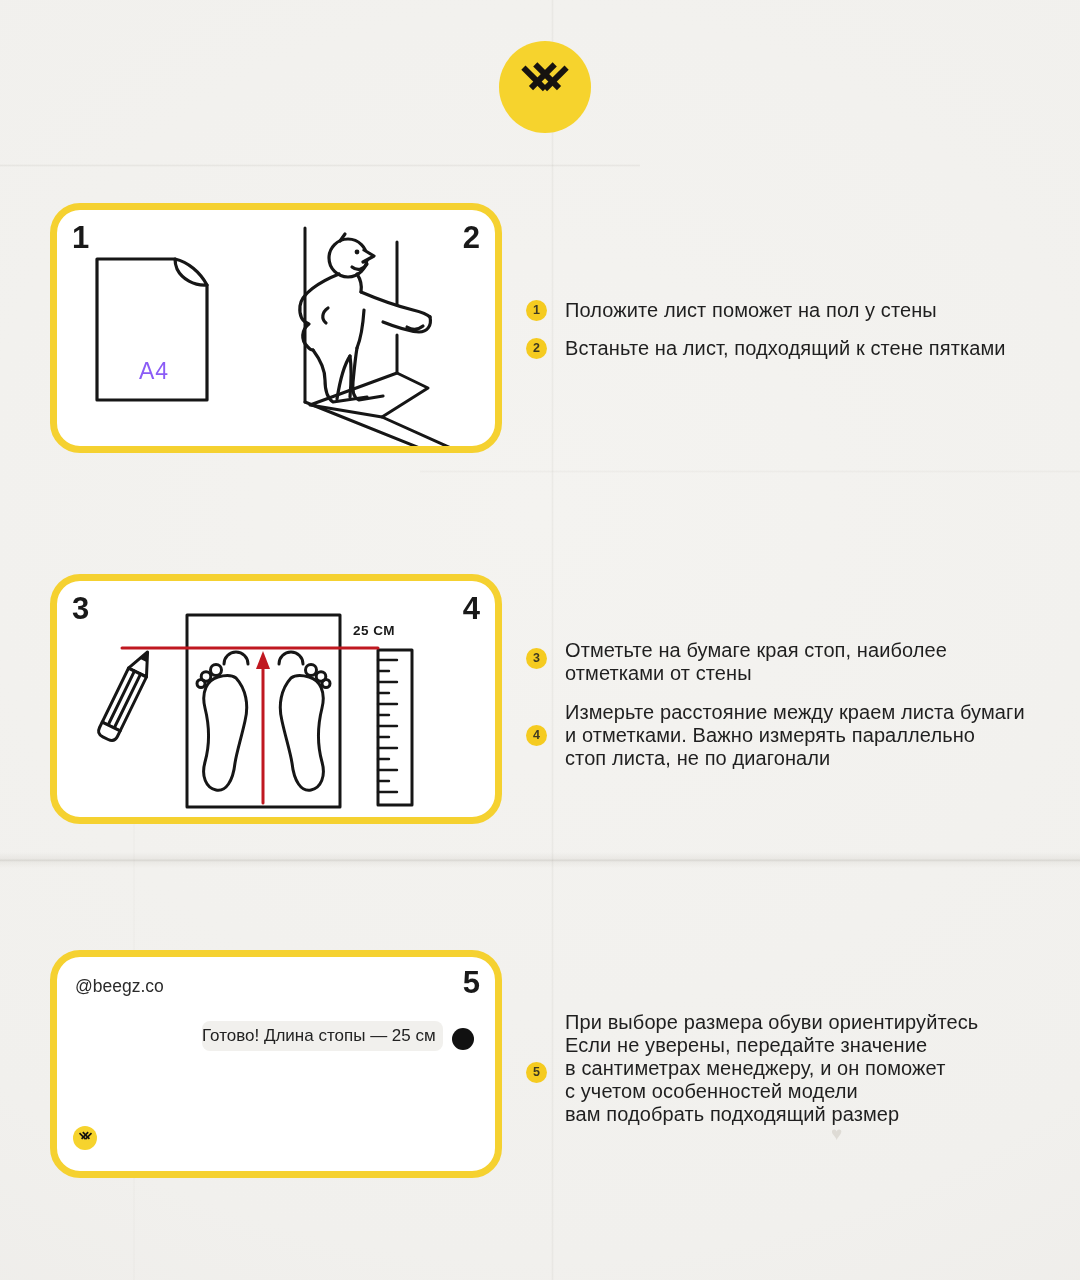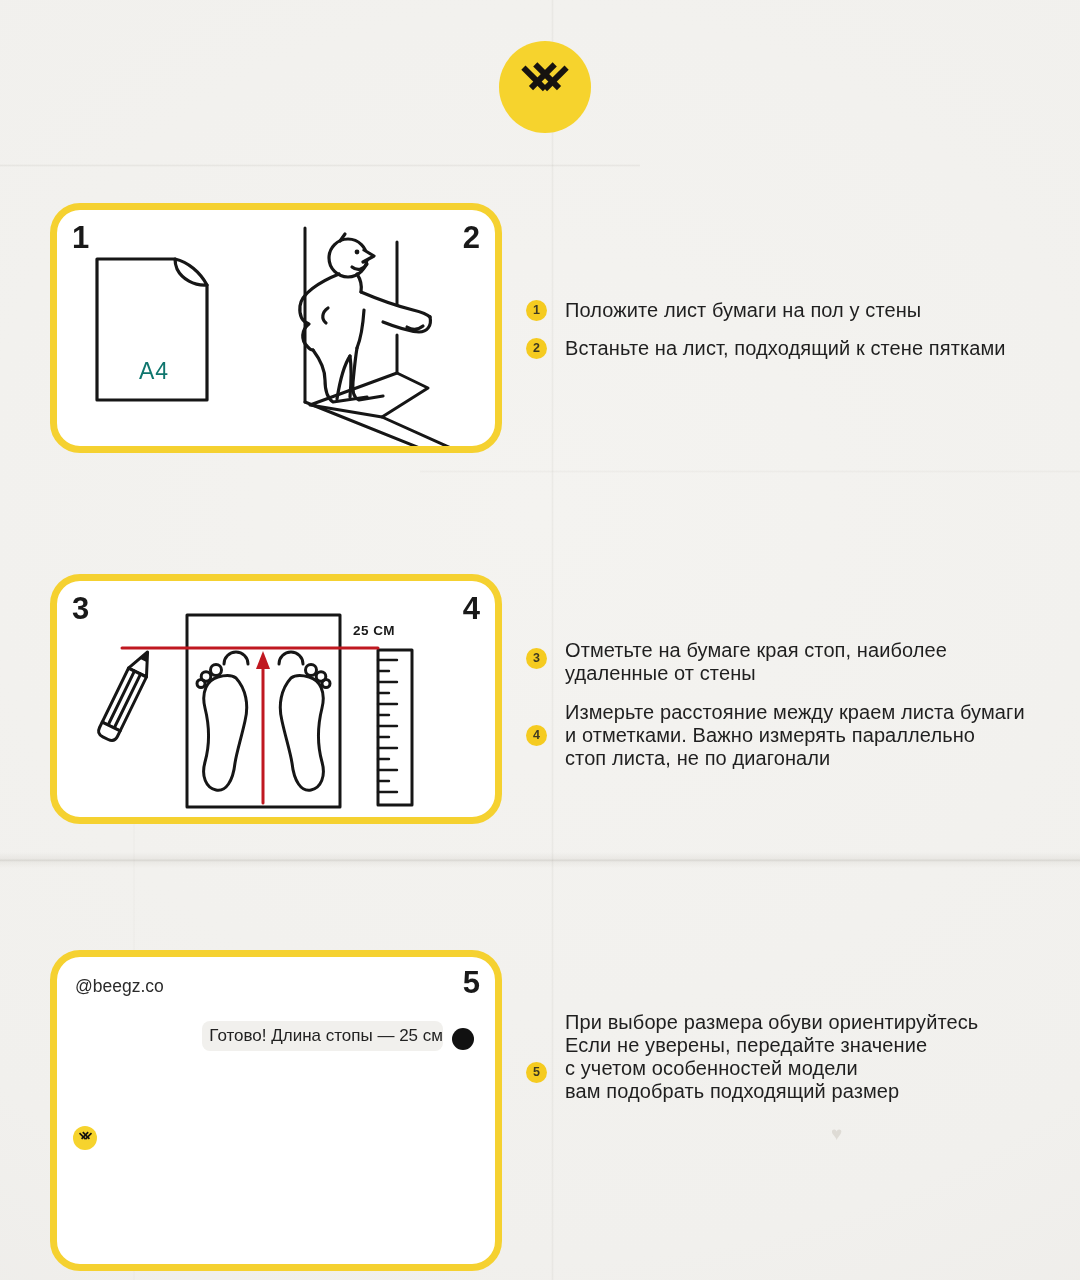--- a/index.html
+++ b/index.html
@@ -19,42 +19,42 @@
   #cr-h3{left:420px;top:470px;width:660px;height:3px;
          background:linear-gradient(180deg,transparent,rgba(120,114,102,.05),transparent);}
 
   .logo-circle{left:499px;top:41px;width:92px;height:92px;border-radius:50%;
                background:#F6D32D;display:flex;align-items:center;justify-content:center;}
 
   .panel{position:absolute;left:50px;width:452px;background:#ffffff;
          border:7px solid #F5D130;border-radius:30px;box-sizing:border-box;overflow:hidden;}
   #panel1{top:203px;height:250px;}
   #panel2{top:574px;height:250px;}
-  #panel3{top:950px;height:321px;}
+  #panel3{top:950px;height:228px;}
   .panel svg.illu{position:absolute;left:0;top:0;}
   .pnum{position:absolute;top:12px;font-size:31px;font-weight:bold;color:#191919;line-height:1;}
   .pnum.pl{left:15px;} .pnum.pr{right:15px;}
 
   .a4label{position:absolute;left:38px;top:148px;width:118px;text-align:center;
-           font-size:23px;color:#0f766e;letter-spacing:1px;}
+           font-size:23px;color:#8b5cf6;letter-spacing:1px;}
   .ruler-label{position:absolute;left:296px;top:42px;width:84px;text-align:left;
                font-size:13.5px;font-weight:bold;letter-spacing:.5px;color:#191919;}
 
   .step{position:absolute;}
   .badge{position:absolute;width:21px;height:21px;border-radius:50%;background:#F5CB20;
          color:#3f3a22;font-size:12.5px;font-weight:bold;display:flex;align-items:center;
          justify-content:center;line-height:1;}
   .stext{position:absolute;left:565px;font-size:20px;color:#1f1f1f;letter-spacing:.1px;}
   .stext .tline{height:23px;line-height:23px;white-space:nowrap;}
   #heart{position:absolute;left:831px;top:1123px;font-size:19px;color:#dedbd5;}
 
   .handle{position:absolute;left:18px;top:19px;font-size:17.5px;color:#2b2b2b;}
   .bubble{position:absolute;background:#F1F0ED;color:#222;font-size:17px;}
   .bubble-out{left:145px;top:64px;width:241px;height:30px;border-radius:8px;
-              text-align:right;line-height:30px;white-space:nowrap;}
+              text-align:left;line-height:30px;white-space:nowrap;}
   .bubble-in{left:50px;top:145px;width:306px;border-radius:10px;box-sizing:border-box;
              padding:3px 12px;}
   .bubble-in .tline{height:21px;line-height:21px;white-space:nowrap;}
   .dot-avatar{position:absolute;left:395px;top:71px;width:22px;height:22px;border-radius:50%;
               background:#111;}
   .bee-avatar{position:absolute;left:16px;top:169px;width:24px;height:24px;border-radius:50%;
               background:#F6D32D;display:flex;align-items:center;justify-content:center;}
 </style>
 </head>
 <body>
@@ -191,46 +191,47 @@
   <div class="bee-avatar">
     <svg width="15" height="15" viewBox="0 0 100 100">
         <use href="#bz"></use>
       </svg>
   </div>
 </section>
 
 <div class="step">
   <div class="badge" style="left:526px;top:300px">1</div>
   <div class="stext" style="top:299px">
-      <div class="tline">Положите лист бумаги на пол у стены</div>
+      <div class="tline">Положите лист поможет на пол у стены</div>
     </div>
 </div>
 <div class="step">
   <div class="badge" style="left:526px;top:338px">2</div>
   <div class="stext" style="top:337px">
       <div class="tline">Встаньте на лист, подходящий к стене пятками</div>
     </div>
 </div>
 <div class="step">
   <div class="badge" style="left:526px;top:648px">3</div>
   <div class="stext" style="top:639px">
       <div class="tline">Отметьте на бумаге края стоп, наиболее</div>
-      <div class="tline">удаленные от стены</div>
+      <div class="tline">отметками от стены</div>
     </div>
 </div>
 <div class="step">
   <div class="badge" style="left:526px;top:725px">4</div>
   <div class="stext" style="top:701px">
       <div class="tline">Измерьте расстояние между краем листа бумаги</div>
       <div class="tline">и отметками. Важно измерять параллельно</div>
       <div class="tline">стоп листа, не по диагонали</div>
     </div>
 </div>
 <div class="step">
   <div class="badge" style="left:526px;top:1062px">5</div>
   <div class="stext" style="top:1011px">
       <div class="tline">При выборе размера обуви ориентируйтесь</div>
       <div class="tline">Если не уверены, передайте значение</div>
+      <div class="tline">в сантиметрах менеджеру, и он поможет</div>
       <div class="tline">с учетом особенностей модели</div>
       <div class="tline">вам подобрать подходящий размер</div>
     </div>
 </div>
 <span id="heart">♥</span>
 
 </body></html>

